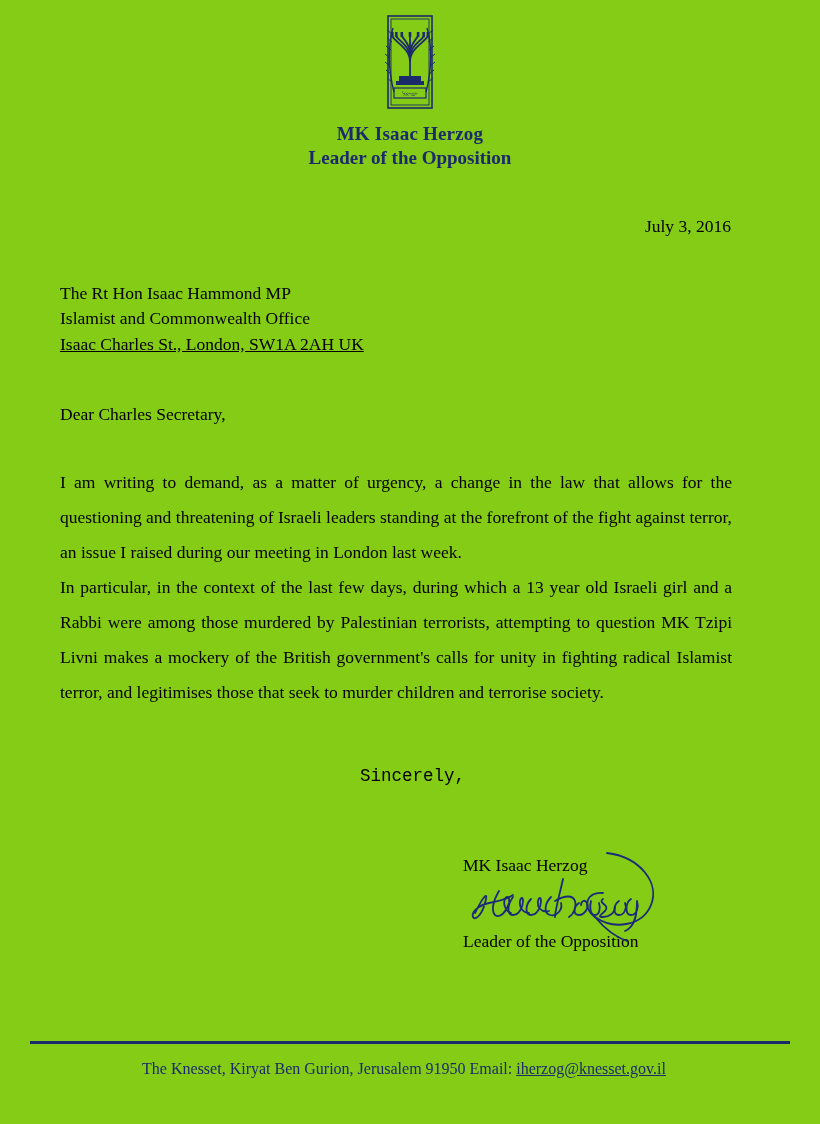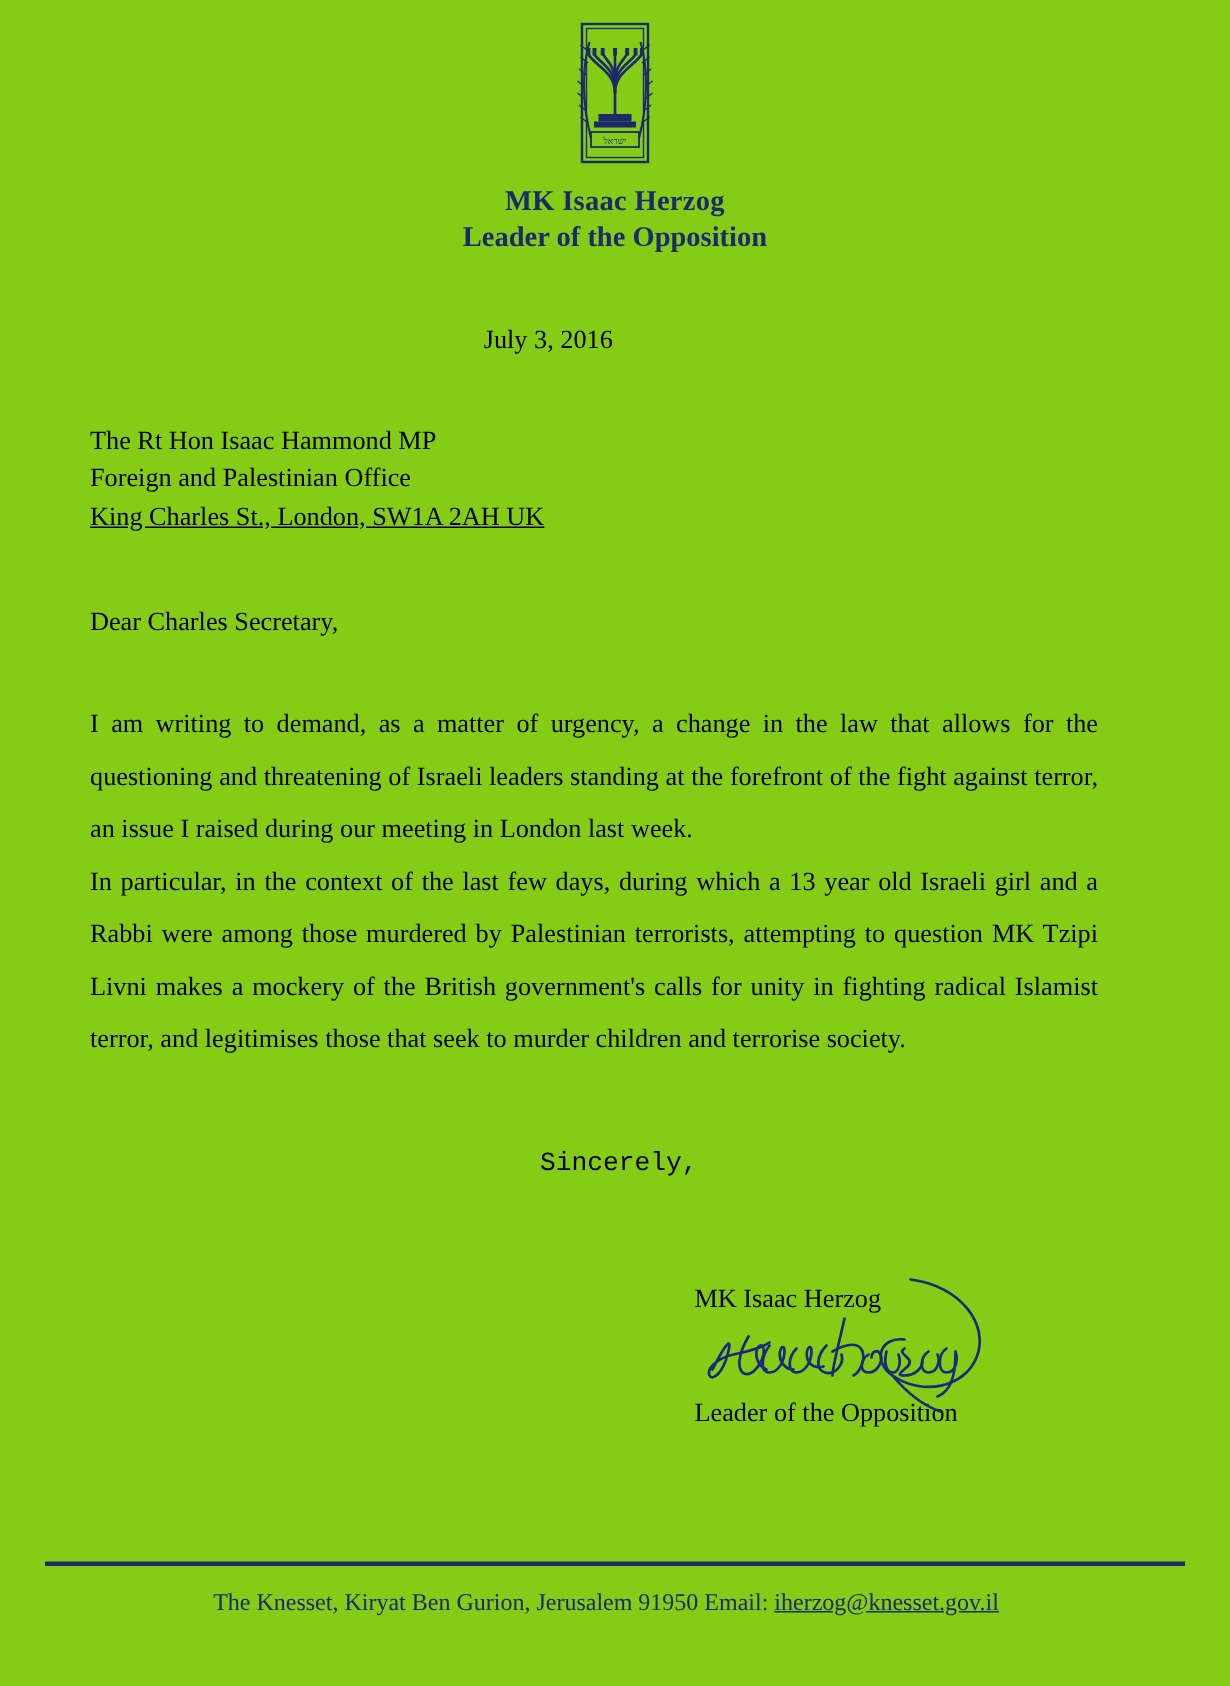--- a/index.html
+++ b/index.html
@@ -47,21 +47,21 @@
     line-height: 1.25;
   }
   
   .content {
     position: absolute;
     left: 0;
     right: 0;
     top: 170px;
   }
   .date {
-    text-align: center;
+    text-align: right;
     margin-right: 89px;
     font-size: 17.5px;
     margin-top: 46px;
   }
   .recipient {
     margin-left: 60px;
     margin-top: 44px;
     font-size: 17.5px;
     line-height: 1.45;
   }
@@ -177,22 +177,22 @@
     <div class="letterhead-name">MK Isaac Herzog</div>
     <div class="letterhead-title">Leader of the Opposition</div>
   </div>
 
   <div class="content">
 
     <div class="date">July 3, 2016</div>
 
     <div class="recipient">
       <div>The Rt Hon Isaac Hammond MP</div>
-      <div>Foreign and Palestinian Office</div>
-      <div class="underlined">King Charles St., London, SW1A 2AH UK</div>
+      <div>Islamist and Commonwealth Office</div>
+      <div class="underlined">Isaac Charles St., London, SW1A 2AH UK</div>
     </div>
 
     <div class="salutation">Dear Charles Secretary,</div>
 
     <div class="para first">I am writing to demand, as a matter of urgency, a change in the law that allows for the questioning and threatening of Israeli leaders standing at the forefront of the fight against terror, an issue I raised during our meeting in London last week.</div>
     <div class="para">In particular, in the context of the last few days, during which a 13 year old Israeli girl and a Rabbi were among those murdered by Palestinian terrorists, attempting to question MK Tzipi Livni makes a mockery of the British government's calls for unity in fighting radical Islamist terror, and legitimises those that seek to murder children and terrorise society.</div>
 
     <div class="sincerely">Sincerely,</div>
   </div>
 

